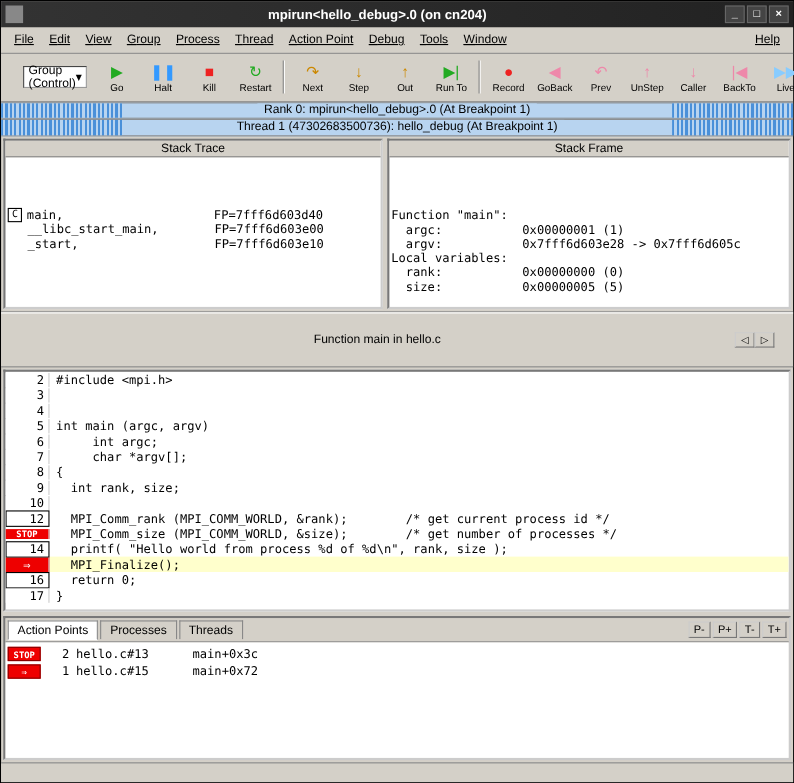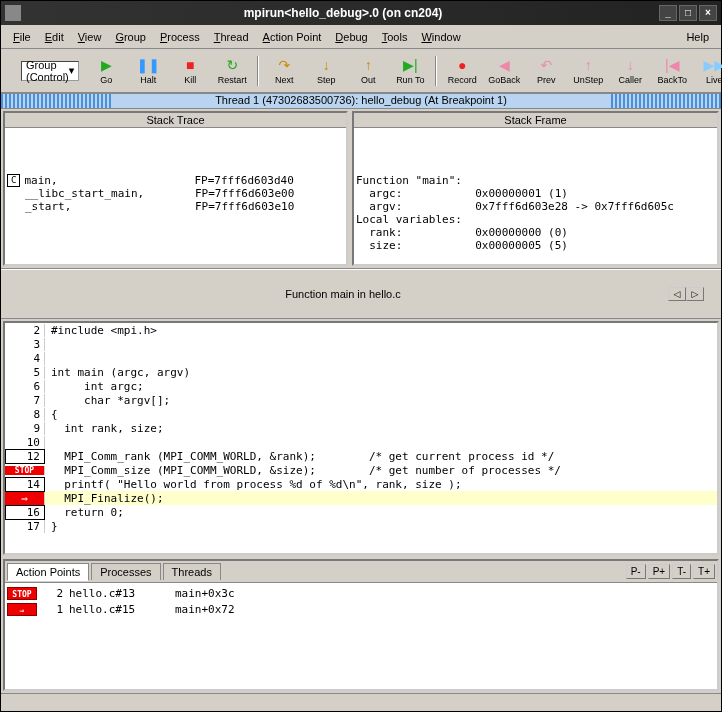--- a/index.html
+++ b/index.html
@@ -3,21 +3,21 @@
 <meta charset="utf-8">
 <style>
 * { margin: 0; padding: 0; box-sizing: border-box; }
 body { font-family: sans-serif; font-size: 11px; background: #d4d0c8; width: 722px; height: 712px; overflow: hidden; }
 .window { width: 722px; height: 712px; border: 1px solid #000; display: flex; flex-direction: column; background: #d4d0c8; }
 .titlebar { background: linear-gradient(to right, #333, #222); color: #fff; height: 24px; display: flex; align-items: center; padding: 0 4px; font-weight: bold; font-size: 12px; }
 .titlebar-icon { width: 16px; height: 16px; background: #888; margin-right: 6px; }
 .titlebar-text { flex: 1; text-align: center; }
 .titlebar-btns { display: flex; gap: 2px; }
 .titlebar-btn { width: 18px; height: 16px; background: #444; border: 1px solid #666; color: #fff; font-size: 10px; text-align: center; line-height: 14px; cursor: pointer; }
-.menubar { background: #d4d0c8; height: 24px; display: flex; align-items: center; padding: 0 6px; gap: 2px; border-bottom: 1px solid #888; }
+.menubar { background: #d4d0c8; height: 24px; display: flex; align-items: center; padding: 0 6px; gap: 2px; border-bottom: 1px solid #888; text-decoration: underline; }
 .menu-item { padding: 2px 6px; cursor: pointer; }
 .menu-item u { text-decoration: underline; }
 .menu-spacer { flex: 1; }
 .toolbar { background: #d4d0c8; height: 44px; display: flex; align-items: center; padding: 2px 20px; gap: 2px; border-bottom: 1px solid #888; }
 .group-sel { border: 1px inset #999; background: #fff; padding: 2px 4px; margin-right: 4px; width: 110px; height: 20px; display: flex; align-items: center; }
 .tb-btn { display: flex; flex-direction: column; align-items: center; justify-content: center; width: 42px; height: 40px; cursor: pointer; font-size: 9px; }
 .tb-icon { width: 18px; height: 18px; margin-bottom: 1px; display: flex; align-items: center; justify-content: center; font-size: 14px; }
 .tb-sep { width: 6px; height: 30px; border-left: 1px solid #888; border-right: 1px solid #fff; margin: 0 2px; }
 .status-strip { background: linear-gradient(to right, #4a90d9 0%, #4a90d9 15%, #b8d4f0 50%, #4a90d9 85%, #4a90d9 100%); background: #b8d4f0; height: 16px; font-size: 11px; text-align: center; border: 1px solid #888; border-left: none; border-right: none; position: relative; }
 .status-strip::before, .status-strip::after { content: ''; position: absolute; top: 0; bottom: 0; width: 110px; background: repeating-linear-gradient(90deg, #4a90d9, #4a90d9 2px, #b8d4f0 2px, #b8d4f0 4px); }
@@ -153,20 +153,21 @@
           <div class="tb-icon" style="color:#e8a">|◀</div>
           <div>BackTo</div>
         </div>
         <div class="tb-btn">
           <div class="tb-icon" style="color:#8cf">▶▶</div>
           <div>Live</div>
         </div>
       </div>
   </div>
 
+  <div class="status-strip"><span>Rank 0: mpirun&lt;hello_debug&gt;.0 (At Breakpoint 1)</span></div>
   <div class="status-strip"><span>Thread 1 (47302683500736): hello_debug (At Breakpoint 1)</span></div>
 
   <div class="pane-row">
     <div class="pane pane-stack">
       <div class="pane-title">Stack Trace</div>
       <div class="pane-body" id="stack-body"><div class="stack-row"><span class="stack-badge">C</span><span style="width:170px;display:inline-block">main,</span><span>FP=7fff6d603d40</span></div><div class="stack-row"><span style="width:18px;display:inline-block"></span><span style="width:170px;display:inline-block">__libc_start_main,</span><span>FP=7fff6d603e00</span></div><div class="stack-row"><span style="width:18px;display:inline-block"></span><span style="width:170px;display:inline-block">_start,</span><span>FP=7fff6d603e10</span></div></div>
     </div>
     <div class="pane pane-frame">
       <div class="pane-title">Stack Frame</div>
       <div class="pane-body" id="frame-body">Function "main":

